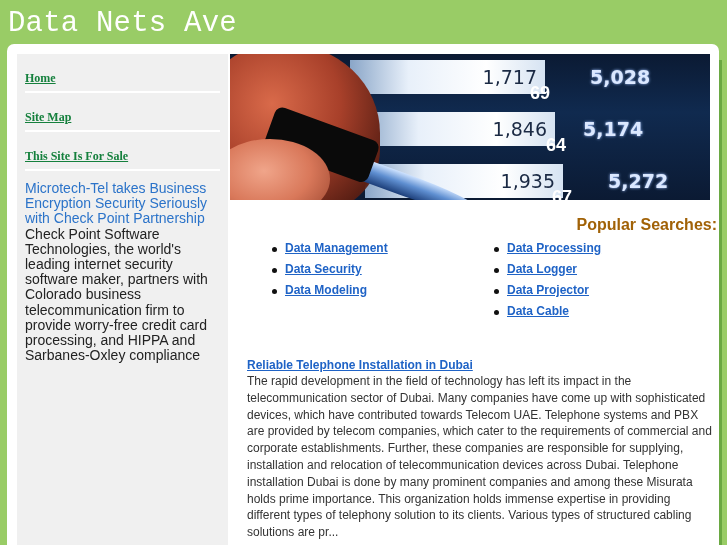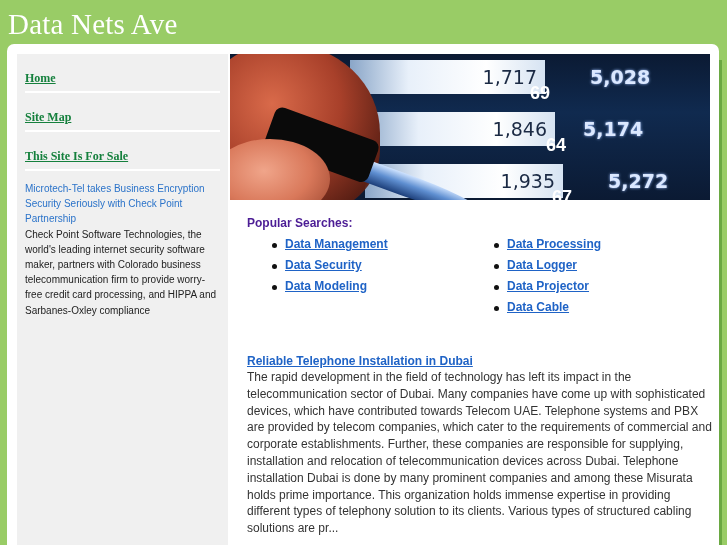--- a/index.html
+++ b/index.html
@@ -11,21 +11,21 @@
       height: 545px;
       overflow: hidden;
       background: #99cc66;
       position: relative;
       font-family: "Liberation Sans", sans-serif;
     }
     .site-title {
       position: absolute;
       left: 8px;
       top: 6px;
-      font-family: Liberation Serif, serif;
+      font-family: Liberation Mono, monospace;
       font-size: 29px;
       color: #ffffff;
       line-height: 36px;
       letter-spacing: 0.2px;
     }
     .container {
       position: absolute;
       left: 7px;
       top: 44px;
       width: 712px;
@@ -58,21 +58,21 @@
     }
     .nav-item a {
       font-family: "Liberation Serif", serif;
       font-weight: bold;
       font-size: 12px;
       color: #15803d;
       text-decoration: underline;
     }
     .news {
       margin: 10px 8px 0 8px;
-      font-size: 10px;
+      font-size: 14px;
       line-height: 15.2px;
       color: #222222;
     }
     .news a {
       color: #2b73c9;
       text-decoration: none;
       display: block;
     }
     .hero {
       position: absolute;
@@ -163,24 +163,25 @@
       transform-origin: left center;
       border-radius: 8px;
     }
     .content {
       position: absolute;
       left: 240px;
       top: 172px;
       width: 470px;
     }
     .popular-title {
-      font-size: 12px;
-      font-weight: bold;
-      color: #4c1d95;
+      font-size: 16px;
+      font-weight: bold;
+      color: #a16207;
       margin: 0 0 4px 0;
+      text-align: right;
     }
     .popular-grid {
       display: flex;
     }
     .popular-col {
       width: 222px;
       list-style: none;
       margin: 0;
       padding: 0 0 0 25px;
     }

